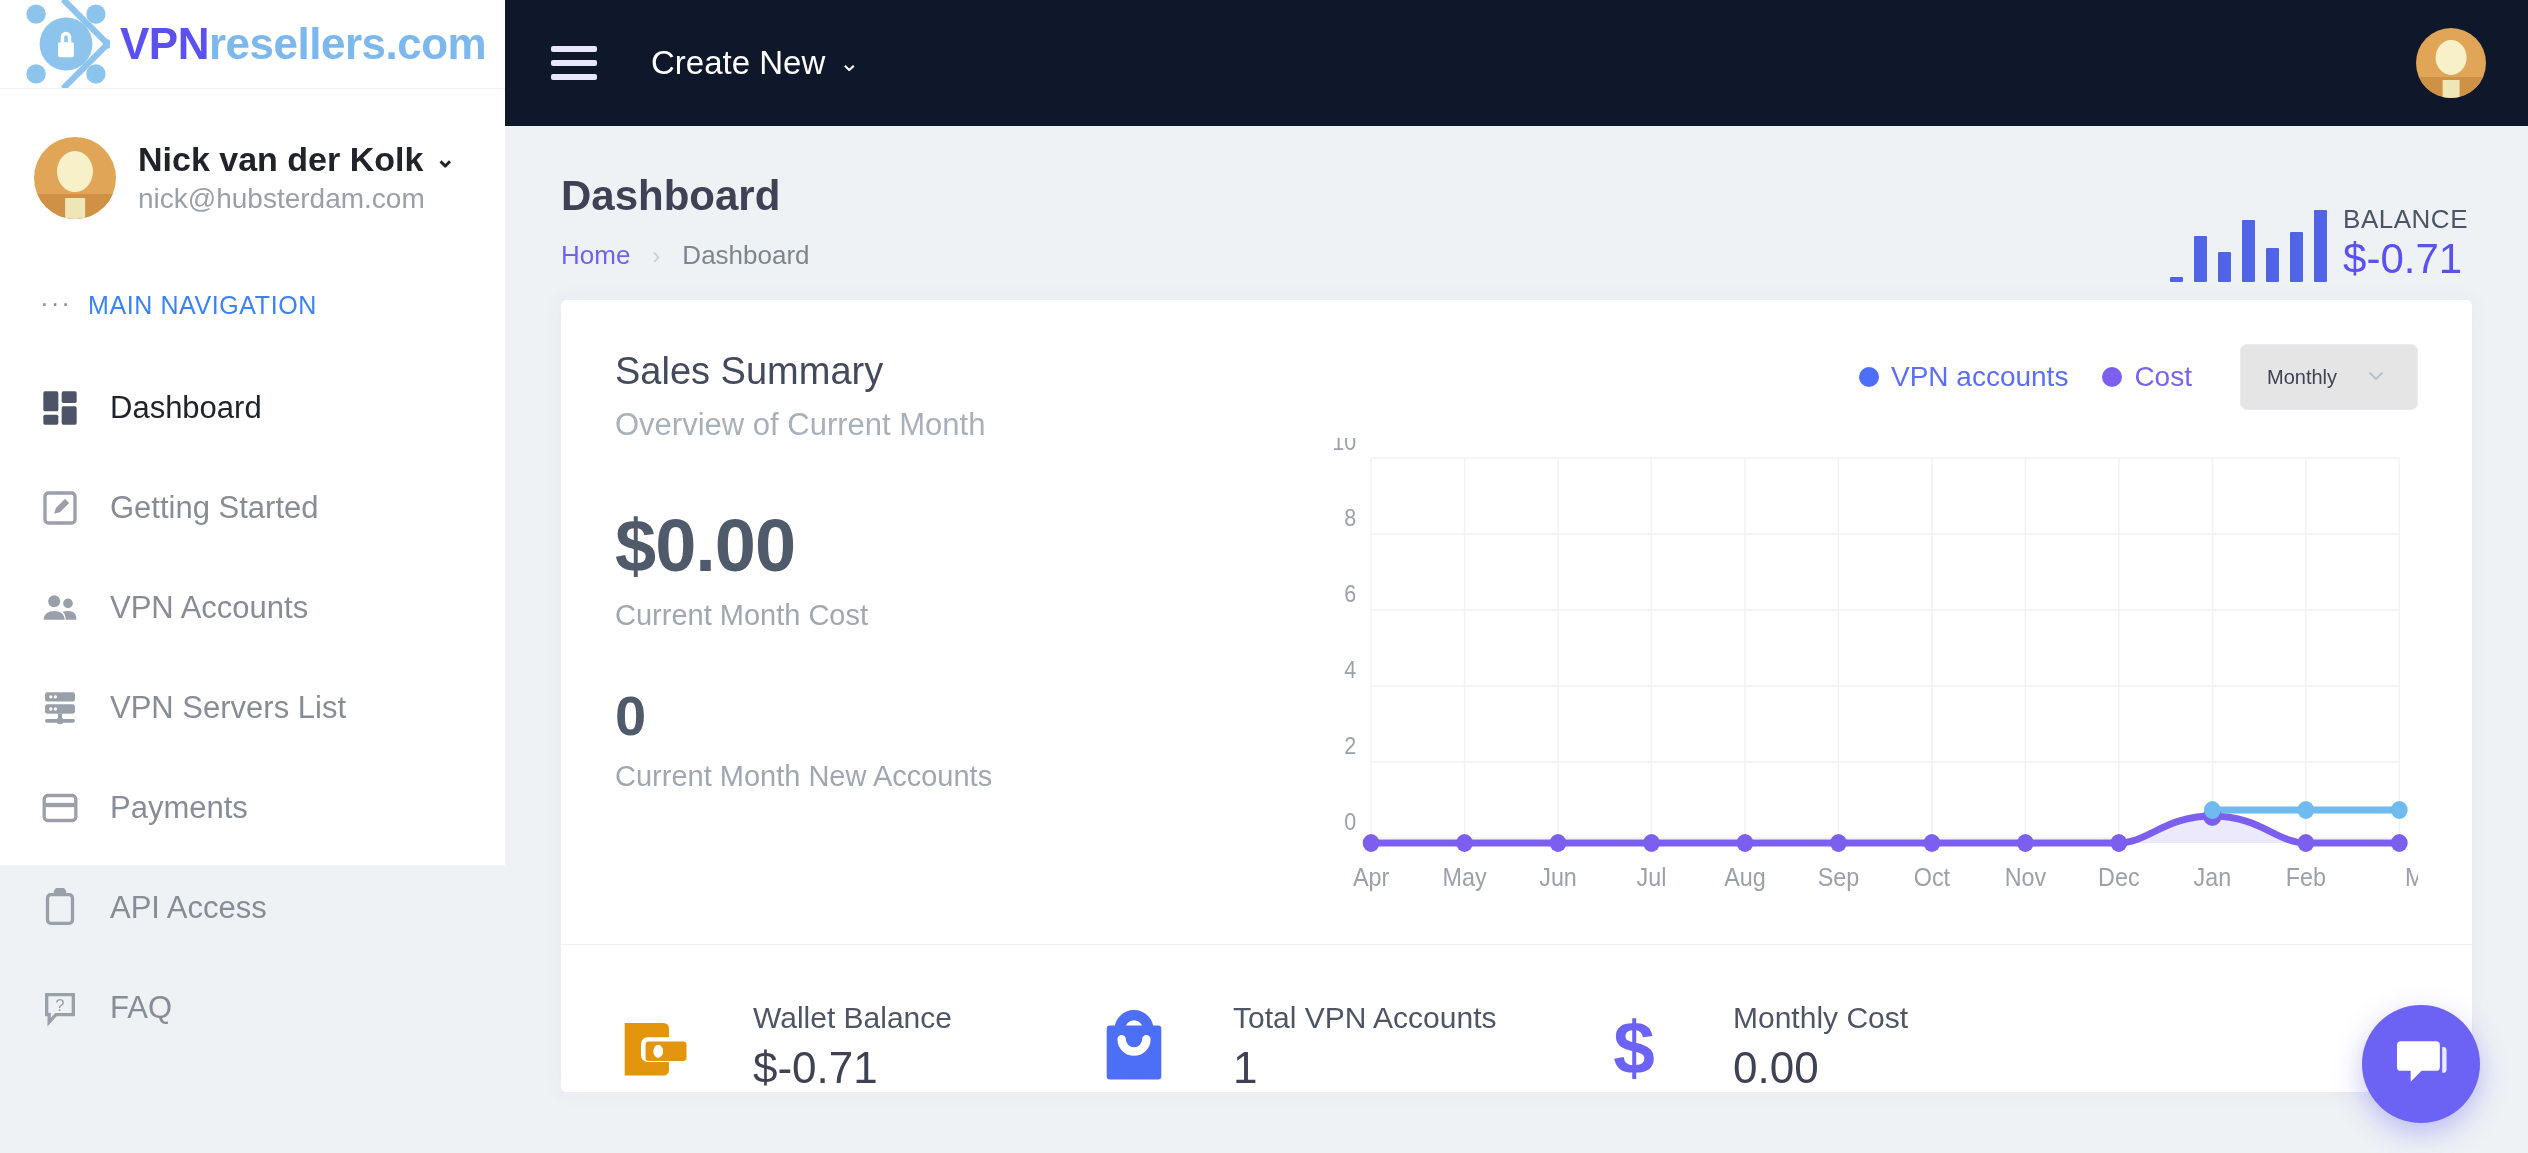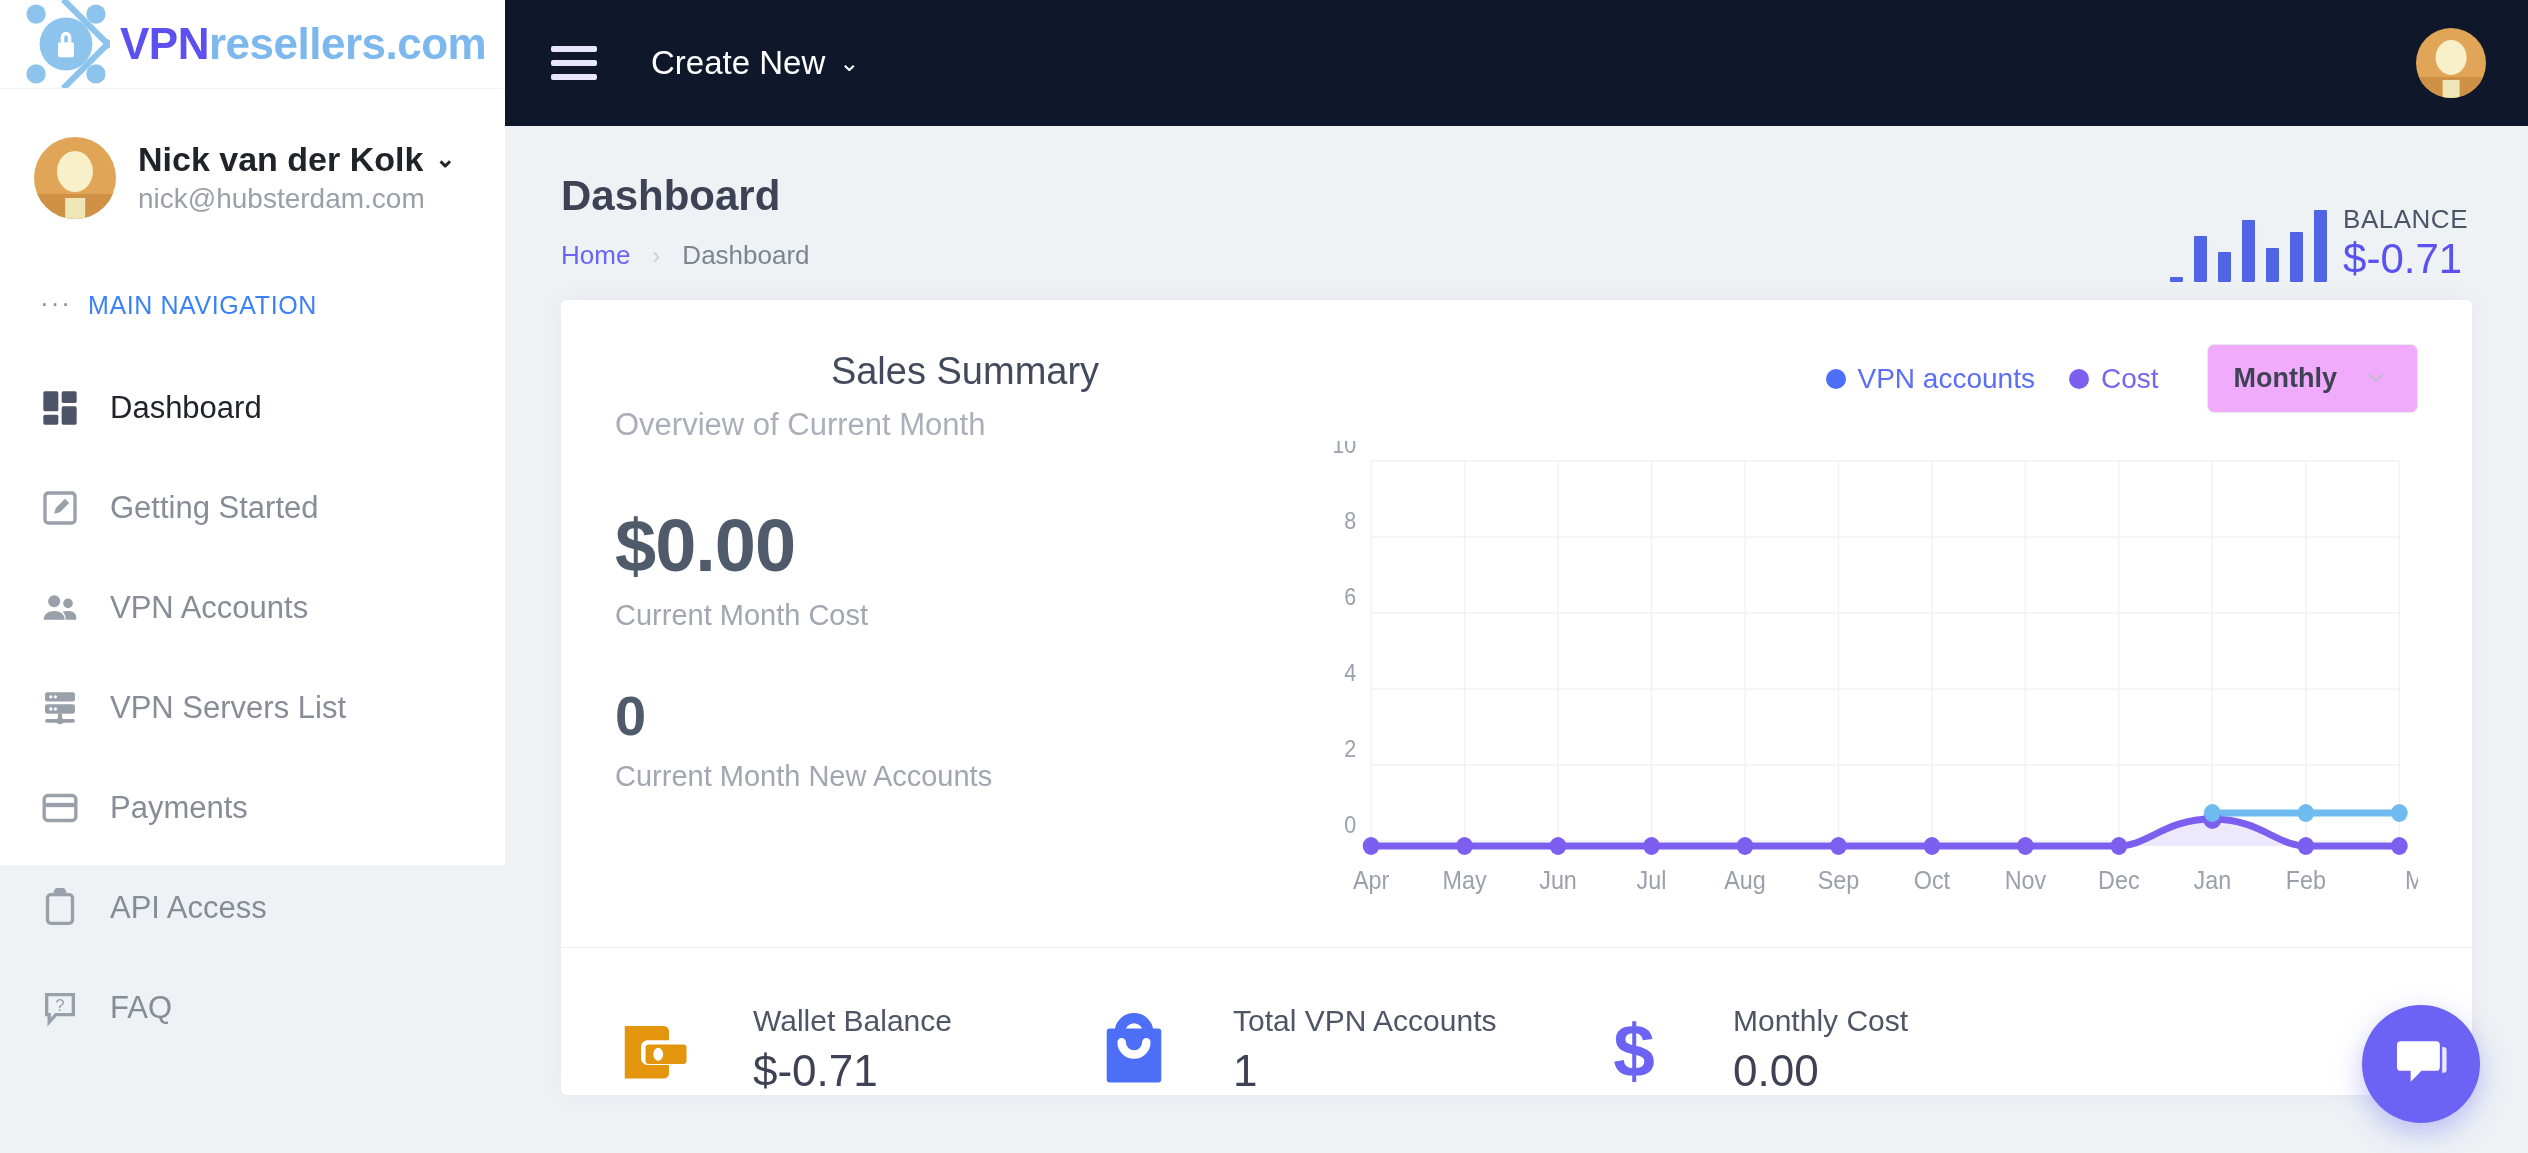--- a/index.html
+++ b/index.html
@@ -121,39 +121,39 @@
   .content { padding: 18px 56px 0 56px; flex: 1; min-height: 0; }
   .card {
     background: #ffffff; border-radius: 6px;
     box-shadow: 0 0 22px rgba(82,63,105,.05);
     overflow: hidden;
   }
 
   
   .chart-card-body { padding: 44px 54px 0 54px; display: flex; }
   .summary-left { width: 700px; flex: 0 0 700px; padding-top: 6px; }
-  .summary-title { font-size: 38px; font-weight: 400; color: #434a5c; text-align: center; }
+  .summary-title { font-size: 38px; font-weight: 400; color: #434a5c; }
   .summary-sub { font-size: 31px; color: #a9b0b9; margin-top: 14px; }
   .big-stat { margin-top: 66px; }
   .big-stat .val { font-size: 74px; font-weight: 700; color: #4f5a6b; line-height: 1; letter-spacing: -1px; }
   .big-stat .lab { font-size: 29px; color: #a0a7b1; margin-top: 16px; }
   .big-stat.second { margin-top: 56px; }
   .big-stat.second .val { font-size: 56px; }
 
   .summary-right { flex: 1; min-width: 0; display: flex; flex-direction: column; }
   .legend-row { display: flex; align-items: center; justify-content: flex-end; gap: 34px; }
   .legend-item { display: flex; align-items: center; gap: 12px; font-size: 28px; cursor: pointer; }
   .legend-dot { width: 20px; height: 20px; border-radius: 50%; display: block; }
   .legend-item.accounts { color: #5b6ef5; }
   .legend-item.cost { color: #7a63ef; }
   .period-select {
     margin-left: 14px;
     border: 1px solid #e7eaee; border-radius: 7px;
     padding: 18px 26px; display: flex; align-items: center; gap: 24px;
-    font-size: 27px; color: #3f4254; background: #f0abfc; cursor: pointer; font-weight: bold;
+    font-size: 20px; color: #3f4254; background: #e5e5e5; cursor: pointer;
   }
   .period-select .chev { color: #b9bec6; font-size: 24px; }
 
   .plot-wrap { margin-top: 28px; position: relative; height: 480px; }
   .plot-wrap svg { display: block; width: 100%; height: 100%; }
 
   .card-divider { height: 1px; background: #eef0f3; margin-top: 26px; }
 
   
   .stats-row { display: flex; padding: 56px 54px 0 54px; gap: 0; }

